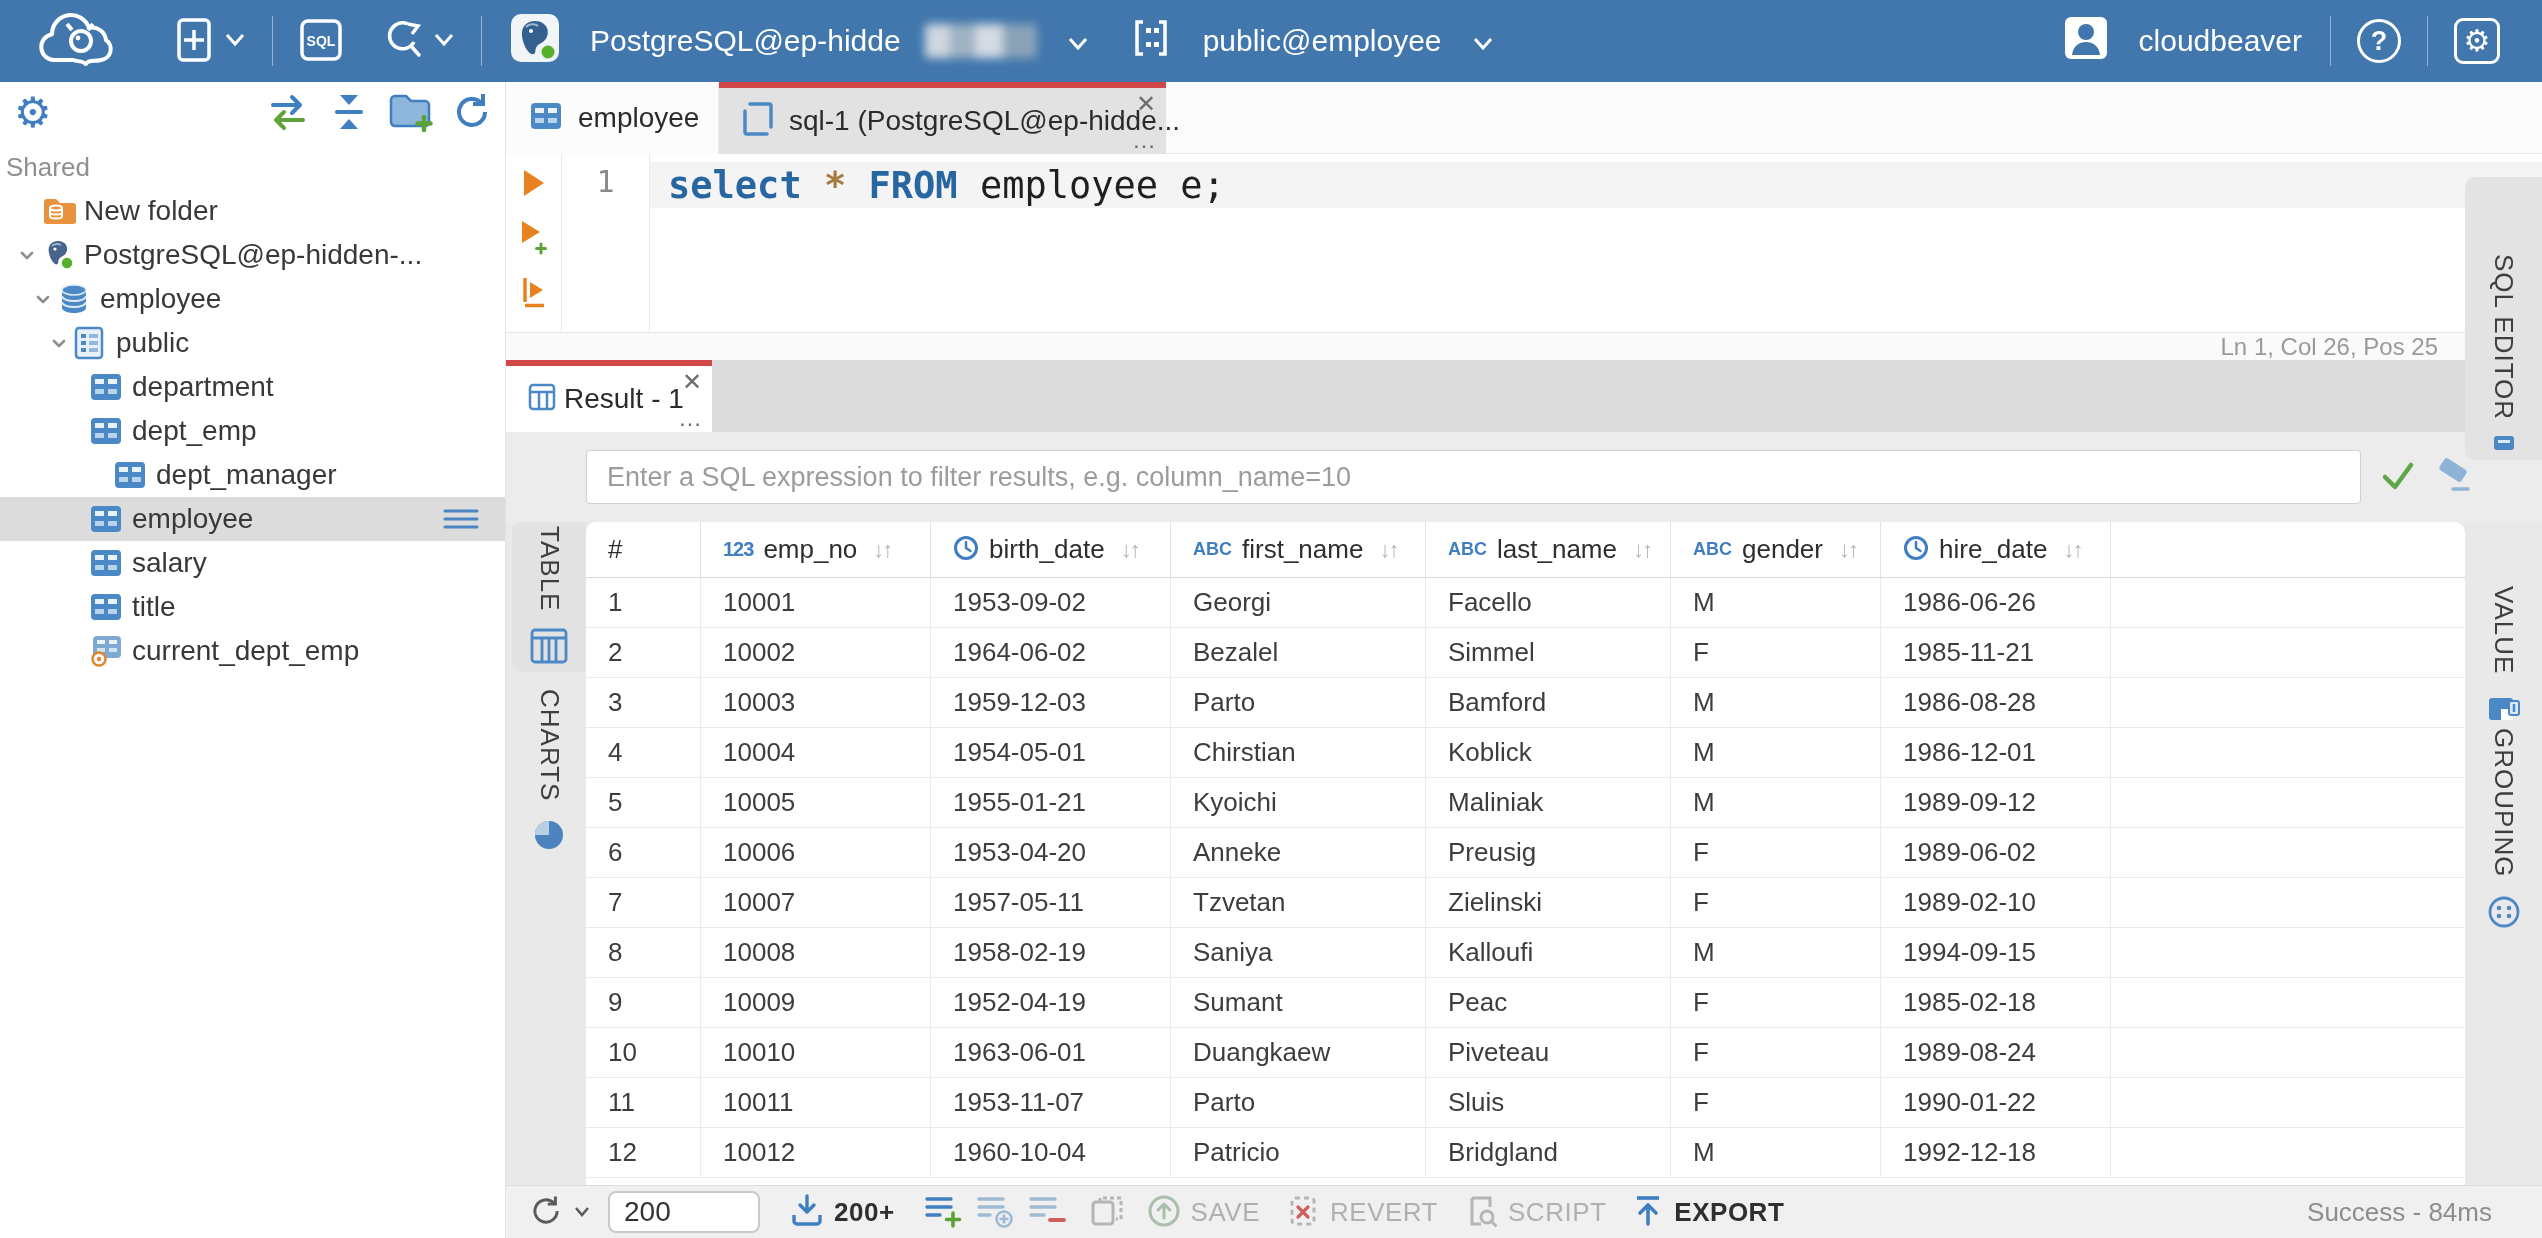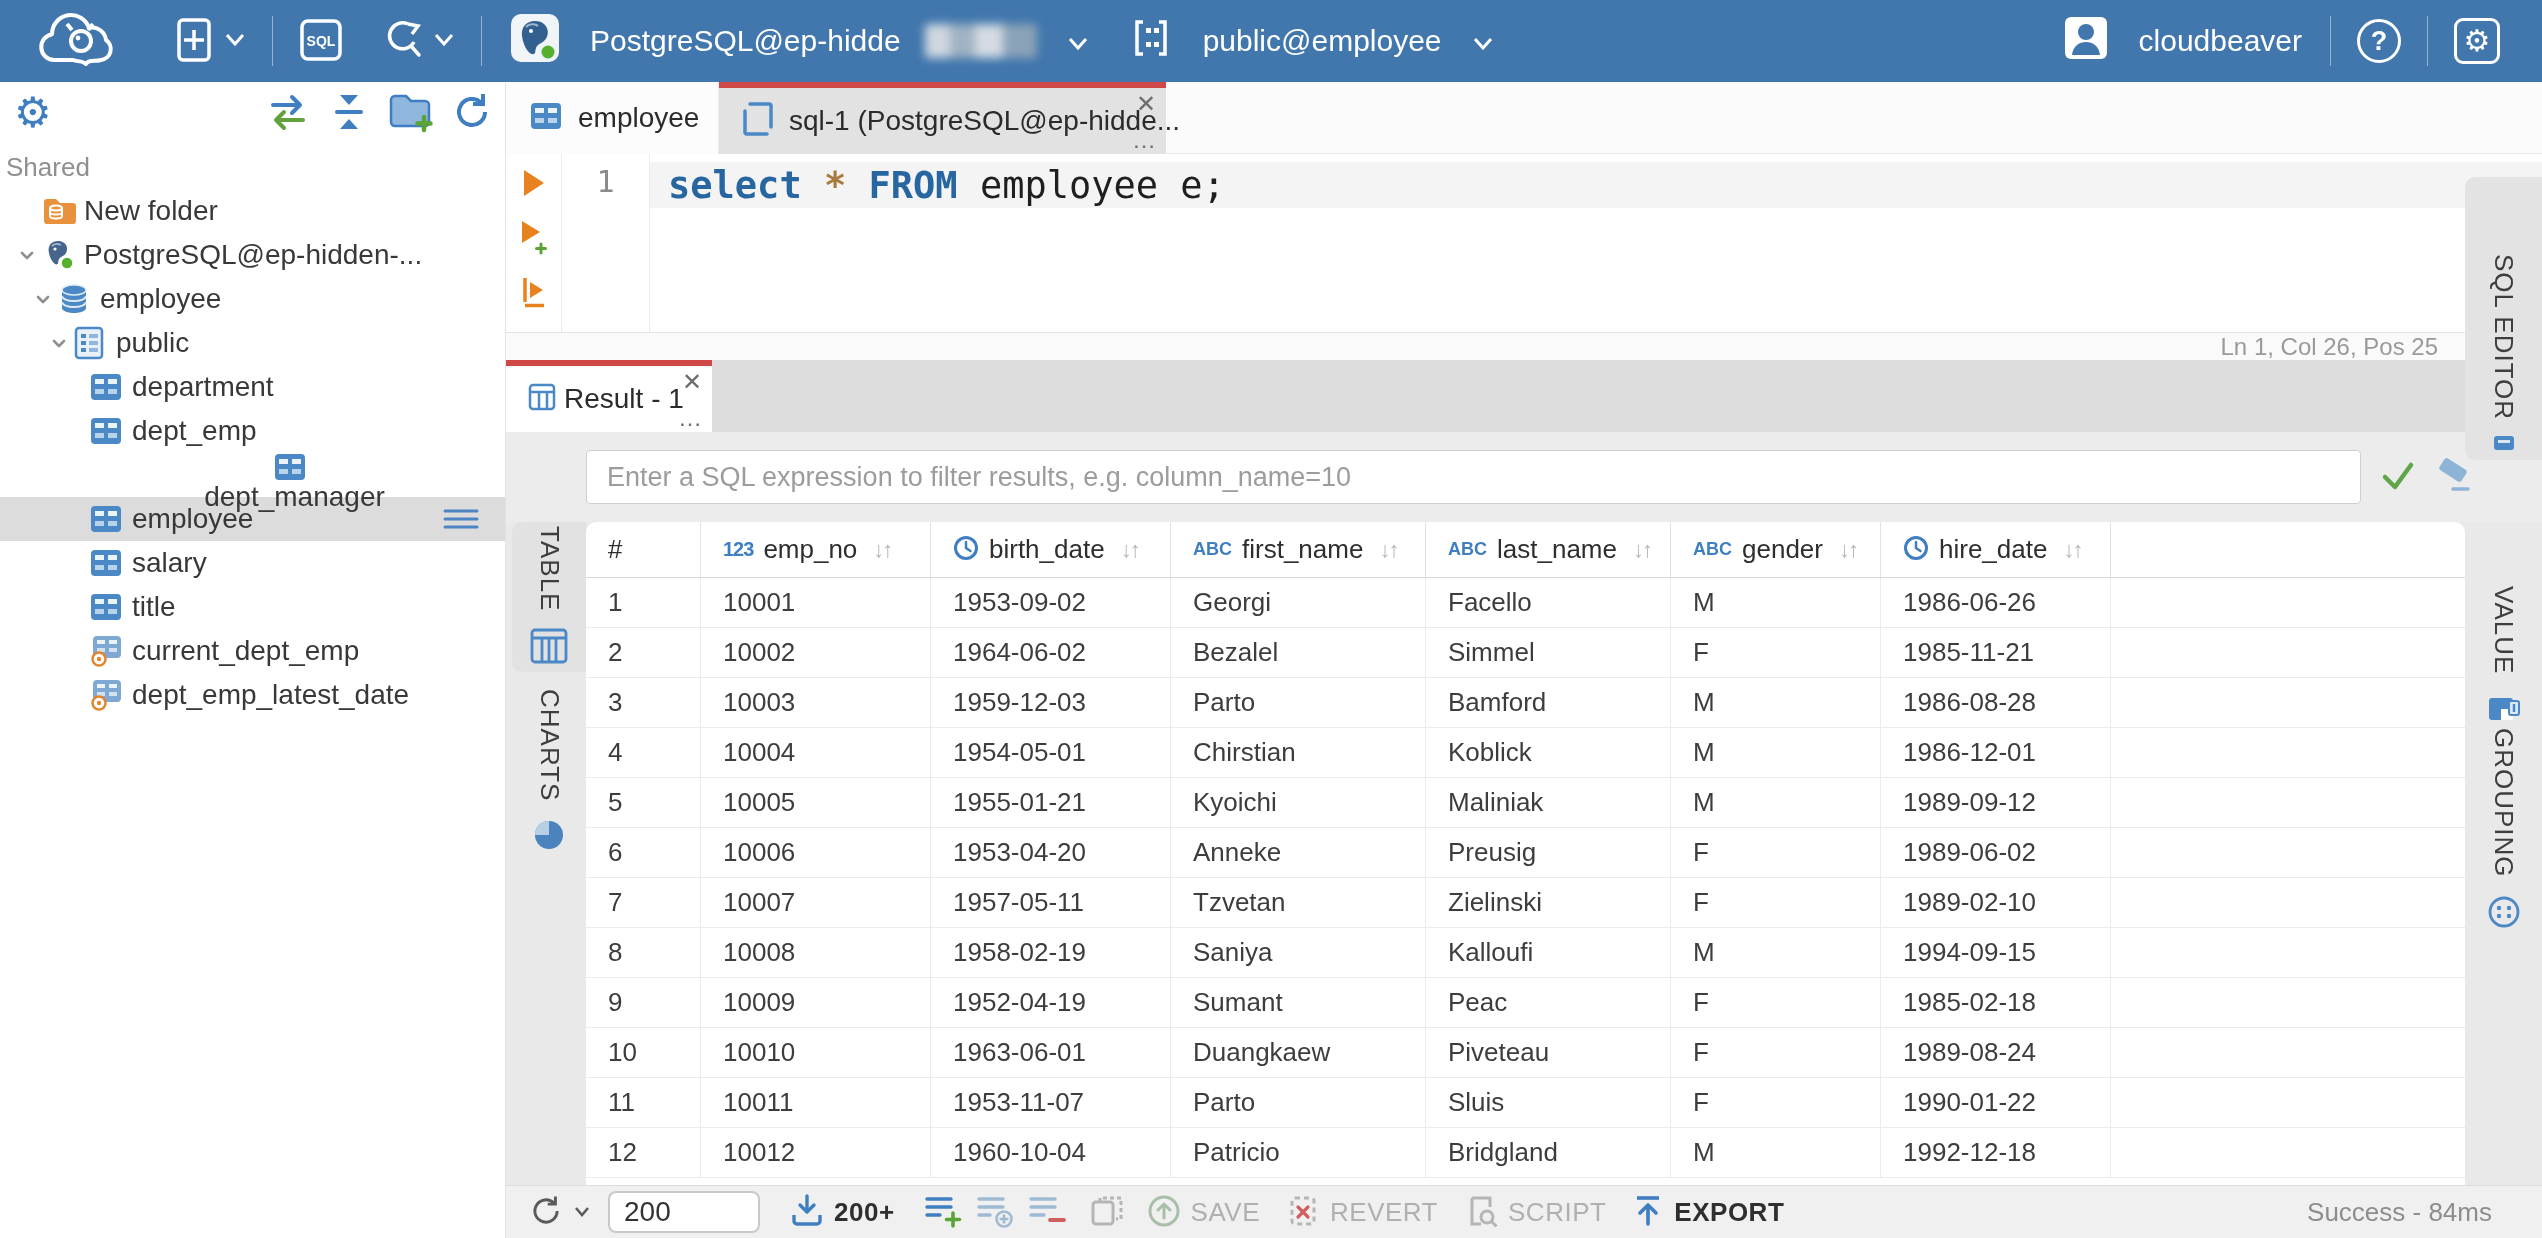--- a/index.html
+++ b/index.html
@@ -314,21 +314,21 @@
               <svg width="32" height="28" viewBox="0 0 32 28">
                 <rect x="1" y="1" width="30" height="26" rx="4" fill="#4b88c6"></rect>
                 <rect x="5" y="6" width="9" height="5" fill="#eaf2fa"></rect>
                 <rect x="18" y="6" width="9" height="5" fill="#eaf2fa"></rect>
                 <rect x="5" y="16" width="9" height="5" fill="#b9d3ea"></rect>
                 <rect x="18" y="16" width="9" height="5" fill="#b9d3ea"></rect>
               </svg>
             </span>
             <span class="tlabel">dept_emp</span>
           </div>
-          <div class="tree-row" style="padding-left: 84px; flex-direction: column;">
+          <div class="tree-row" style="padding-left: 84px;">
             <span class="chev"></span>
             <span class="ticon">
               <svg width="32" height="28" viewBox="0 0 32 28">
                 <rect x="1" y="1" width="30" height="26" rx="4" fill="#4b88c6"></rect>
                 <rect x="5" y="6" width="9" height="5" fill="#eaf2fa"></rect>
                 <rect x="18" y="6" width="9" height="5" fill="#eaf2fa"></rect>
                 <rect x="5" y="16" width="9" height="5" fill="#b9d3ea"></rect>
                 <rect x="18" y="16" width="9" height="5" fill="#b9d3ea"></rect>
               </svg>
             </span>
@@ -387,35 +387,20 @@
                 <rect x="3" y="1" width="28" height="22" rx="4" fill="#7fa9d2"></rect>
                 <rect x="7" y="5" width="8" height="4" fill="#eaf2fa"></rect>
                 <rect x="19" y="5" width="8" height="4" fill="#eaf2fa"></rect>
                 <rect x="7" y="13" width="8" height="4" fill="#d2e2f1"></rect>
                 <rect x="19" y="13" width="8" height="4" fill="#d2e2f1"></rect>
                 <circle cx="9" cy="24" r="6.5" fill="#fff" stroke="#e0862e" stroke-width="2.5"></circle>
                 <circle cx="9" cy="24" r="2.2" fill="#e0862e"></circle>
               </svg>
             </span>
             <span class="tlabel">current_dept_emp</span>
-          </div>
-          <div class="tree-row" style="padding-left: 60px;">
-            <span class="chev"></span>
-            <span class="ticon">
-              <svg width="34" height="32" viewBox="0 0 34 32">
-                <rect x="3" y="1" width="28" height="22" rx="4" fill="#7fa9d2"></rect>
-                <rect x="7" y="5" width="8" height="4" fill="#eaf2fa"></rect>
-                <rect x="19" y="5" width="8" height="4" fill="#eaf2fa"></rect>
-                <rect x="7" y="13" width="8" height="4" fill="#d2e2f1"></rect>
-                <rect x="19" y="13" width="8" height="4" fill="#d2e2f1"></rect>
-                <circle cx="9" cy="24" r="6.5" fill="#fff" stroke="#e0862e" stroke-width="2.5"></circle>
-                <circle cx="9" cy="24" r="2.2" fill="#e0862e"></circle>
-              </svg>
-            </span>
-            <span class="tlabel">dept_emp_latest_date</span>
           </div>
         </div>
     </aside>
 
     <main class="main">
 
       <div class="tabbar">
         <div class="etab inactive">
           <span><svg width="32" height="28" viewBox="0 0 32 28">
                 <rect x="1" y="1" width="30" height="26" rx="4" fill="#4b88c6"></rect>

